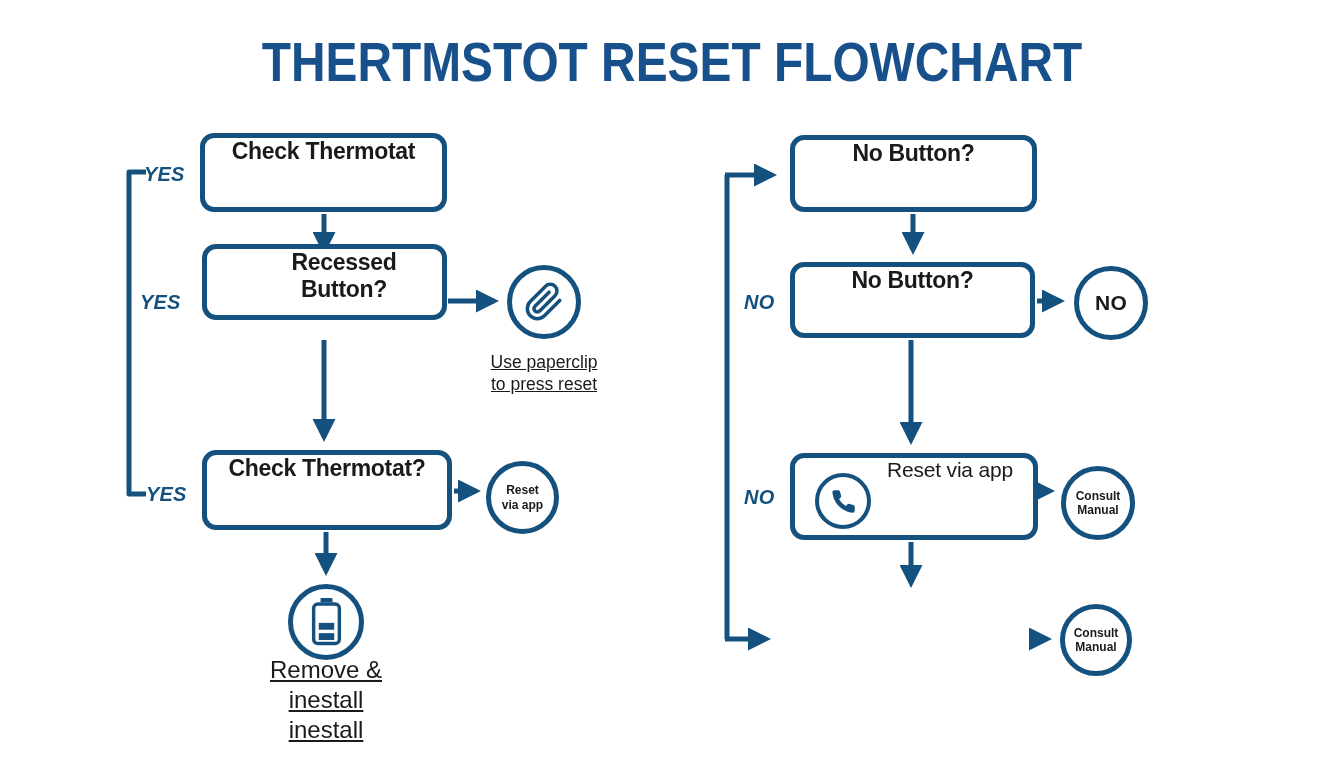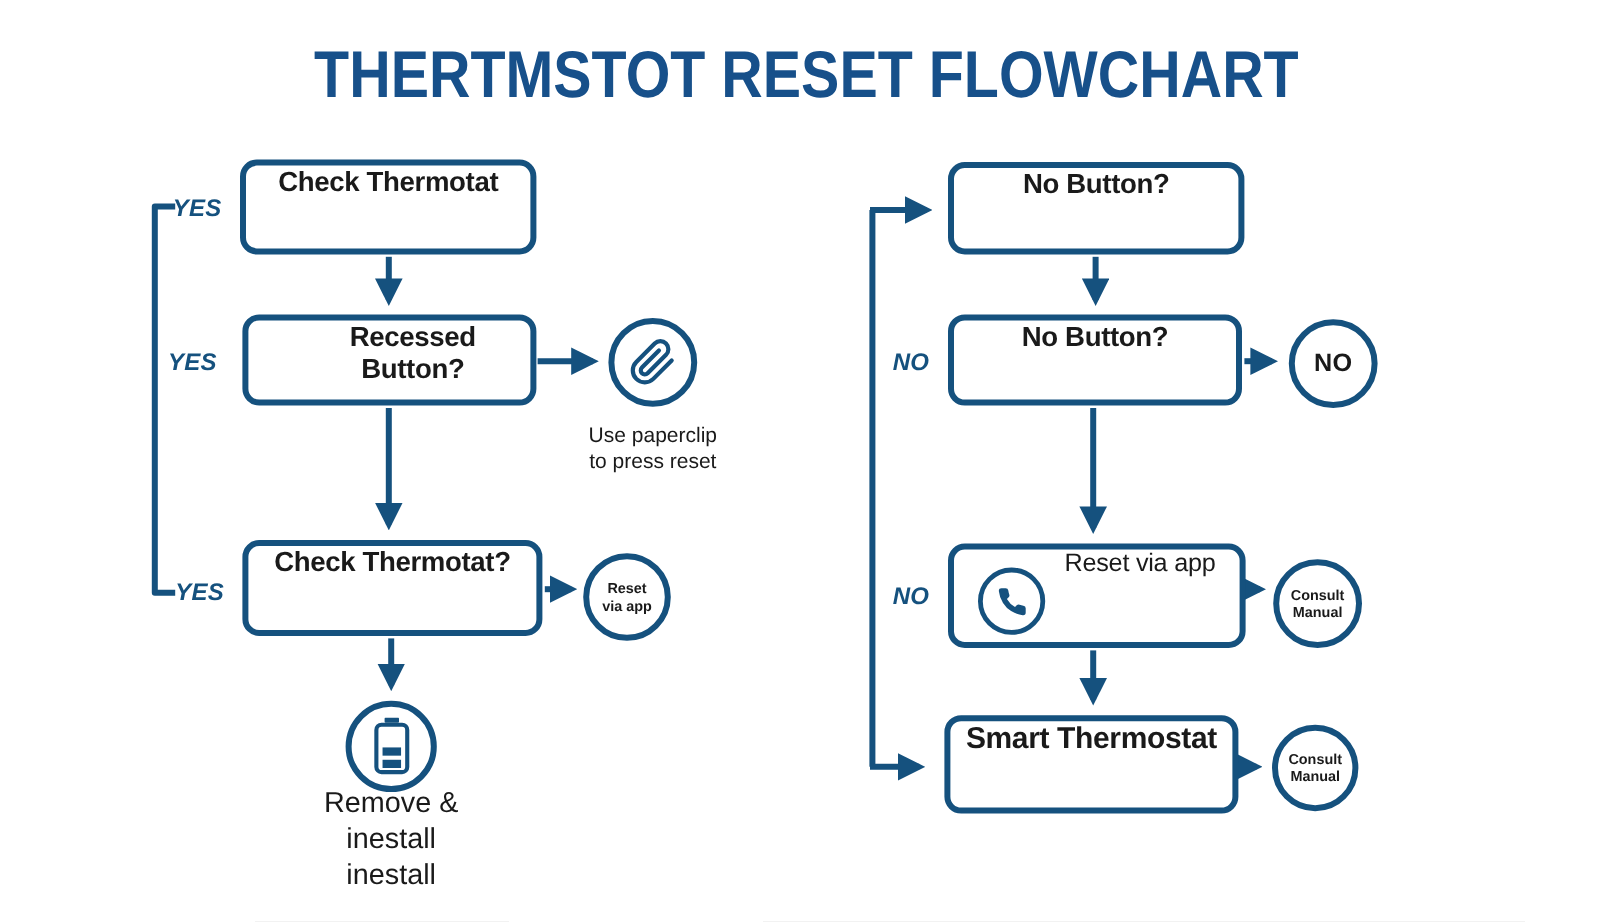--- a/index.html
+++ b/index.html
@@ -37,21 +37,21 @@
   }
   .circle{
     position:absolute;border:5px solid var(--primary);border-radius:50%;
     background:var(--bg);display:flex;flex-direction:column;align-items:center;
     justify-content:center;color:var(--ink);text-align:center;
   }
   .circle .cline{font-size:12px;font-weight:600;line-height:1.18;display:block;}
   .circle-no-text{font-size:21px;font-weight:bold;letter-spacing:0.3px;}
   .caption{
     position:absolute;color:var(--ink);font-size:17.5px;font-weight:500;
-    line-height:1.25;text-align:center;
+    line-height:1.25;text-align:center;text-decoration:underline;
   }
   .caption .capline{display:block;}
   .icon-circle-inline{
     position:absolute;border:4.5px solid var(--primary);border-radius:50%;
     background:var(--bg);display:flex;align-items:center;justify-content:center;
   }
   .reset-text{
     font-size:21px;font-weight:500;letter-spacing:-0.2px;color:var(--ink);
   }
   .paperclip-svg{transform:rotate(0deg);}
@@ -93,21 +93,21 @@
   </svg>
 
   <div class="branch-label" style="left:144px;top:163px;">YES</div>
   <div class="branch-label" style="left:140px;top:291px;">YES</div>
   <div class="branch-label" style="left:146px;top:483px;">YES</div>
 
   <div class="node" style="left:200px;top:133px;width:247px;height:79px;">
     <span>Check Thermotat</span>
   </div>
 
-  <div class="node" style="left:202px;top:262px;width:245px;height:76px;padding-left:39px;">
+  <div class="node" style="left:202px;top:244px;width:245px;height:76px;padding-left:39px;">
     <span>Recessed Button?</span>
   </div>
 
   <div class="circle" style="left:507px;top:265px;width:74px;height:74px;">
     <svg class="paperclip-svg" width="40" height="40" viewBox="0 0 24 24">
       <path class="icon-stroke" stroke-width="2.1" stroke-linecap="round" stroke-linejoin="round" d="M21.44 11.05l-9.19 9.19a6 6 0 0 1-8.49-8.49l9.19-9.19a4 4 0 0 1 5.66 5.66l-9.2 9.19a2 2 0 0 1-2.83-2.83l8.49-8.48"></path>
     </svg>
   </div>
   <div class="caption" style="left:464px;top:352px;width:160px;">
     <span class="capline">Use paperclip</span>
@@ -159,22 +159,19 @@
       </svg>
     </div>
     <span class="reset-text">Reset via app</span>
   </div>
 
   <div class="circle" style="left:1061px;top:466px;width:74px;height:74px;">
     <span class="cline">Consult</span>
     <span class="cline">Manual</span>
   </div>
 
-  <div class="node node-lg" style="left:787px;top:596px;width:245px;height:82px;">
-    <span>Smart Thermostat</span>
-  </div>
 
   <div class="circle" style="left:1060px;top:604px;width:72px;height:72px;">
     <span class="cline">Consult</span>
     <span class="cline">Manual</span>
   </div>
 
 </div>
 
 </body></html>

